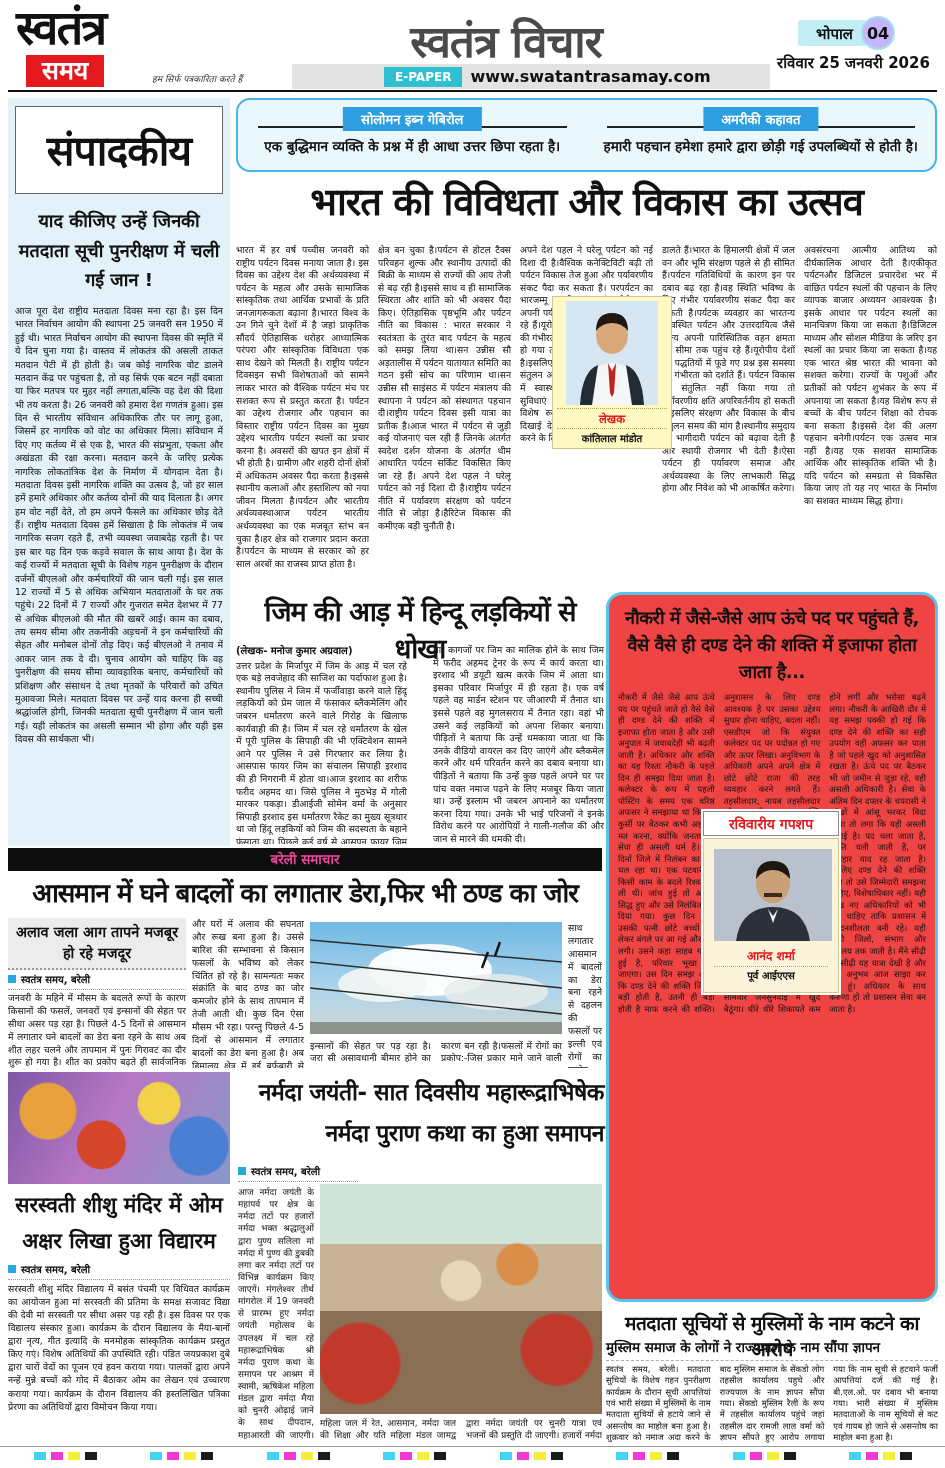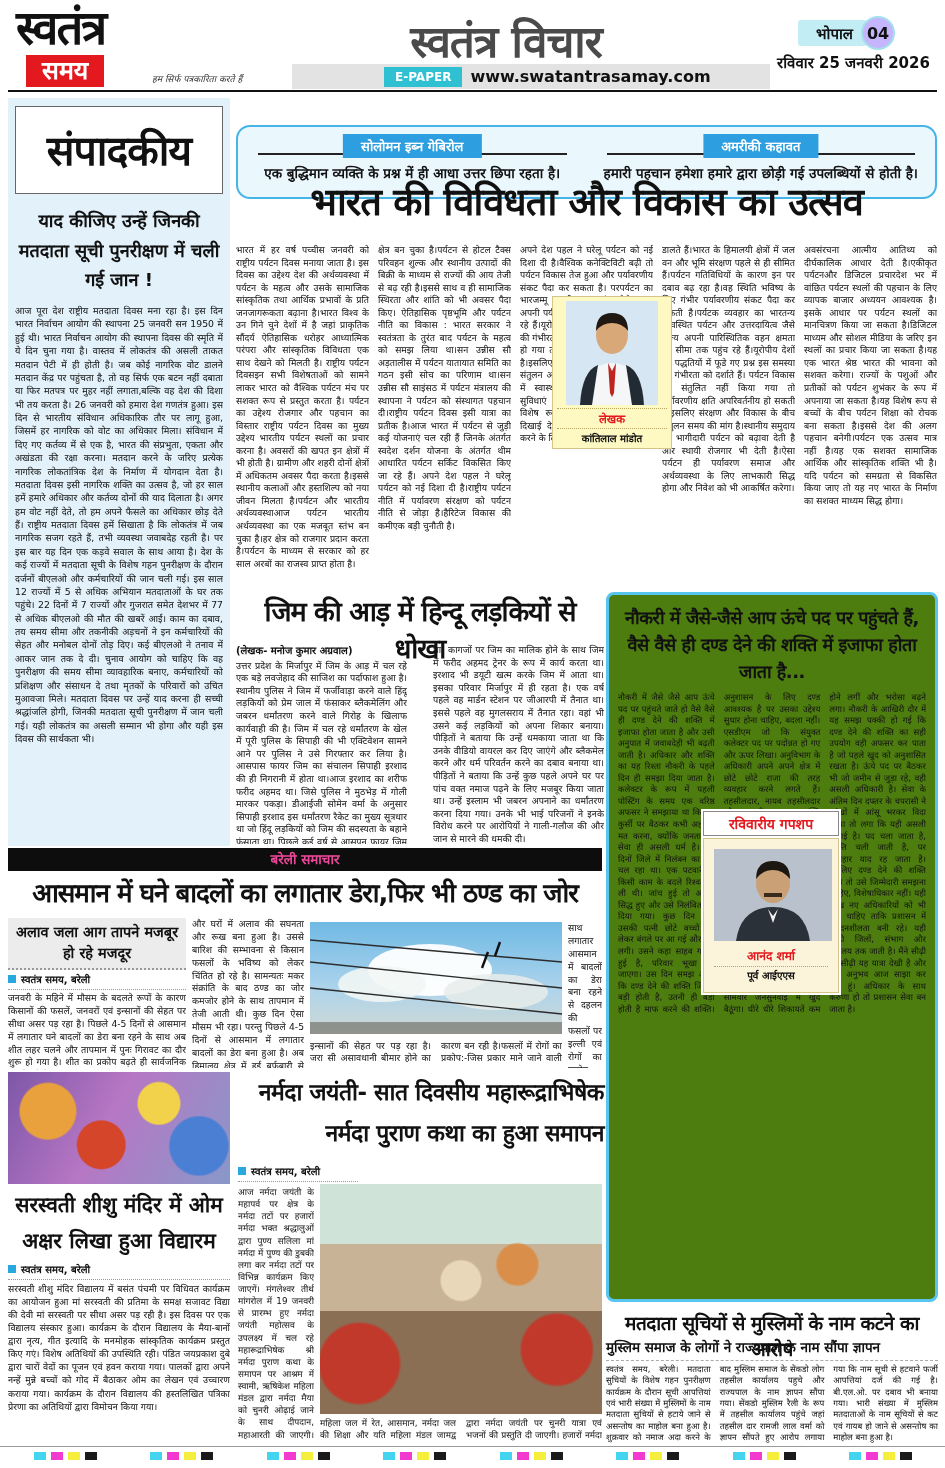--- a/index.html
+++ b/index.html
@@ -28,21 +28,21 @@
 
   
   .edit-col{left:8px;top:98px;width:222px;height:748px;background:#e2f1fa;padding:8px 7px;box-sizing:border-box;}
   .edit-label-box{background:#fff;border:1px solid #666;text-align:center;font-size:41px;font-weight:bold;
                   padding:14px 0 16px;letter-spacing:-1px;}
   .edit-head{font-size:18px;font-weight:bold;text-align:center;line-height:1.65;margin:12px 0 9px;}
   .edit-body{font-size:9.3px;line-height:1.44;height:508px;}
 
   
   .quotes{left:236px;top:98px;width:701px;height:74px;background:#eaf7fd;border:2.5px solid #47b4e7;
-          border-radius:14px;display:flex;box-sizing:border-box;margin-top:27px;}
+          border-radius:14px;display:flex;box-sizing:border-box;}
   .qcell{flex:1;position:relative;}
   .qline{position:absolute;top:26px;left:20px;right:20px;border-top:2px solid #222;}
   .qtitle{position:absolute;top:7px;left:50%;transform:translateX(-50%);background:#2d9fe0;color:#fff;
           font-size:13px;font-weight:bold;padding:3px 18px;white-space:nowrap;z-index:2;}
   .qtext{position:absolute;top:37px;left:6px;right:6px;text-align:center;font-size:13.5px;font-weight:bold;}
 
   
   .main-head{left:236px;top:174px;width:701px;text-align:center;font-size:38px;font-weight:bold;
              letter-spacing:-1px;white-space:nowrap;}
   .main-body{left:236px;top:244px;width:701px;height:346px;display:flex;gap:9px;}
@@ -53,22 +53,22 @@
   .author-label{color:#e3191f;font-size:11.5px;font-weight:bold;border-top:1px dotted #b7a55e;margin-top:3px;padding-top:2px;}
   .author-name{font-size:10px;font-weight:bold;border-top:1px dotted #b7a55e;margin-top:2px;padding-top:2px;}
 
   
   .gym-head{left:236px;top:592px;width:368px;text-align:center;font-size:27px;font-weight:bold;letter-spacing:-1px;}
   .gym-body{left:236px;top:644px;width:368px;height:200px;display:flex;gap:26px;}
   .gcol{flex:1;font-size:9.2px;line-height:1.37;overflow:hidden;}
   .gym-byline{font-weight:bold;font-size:10px;margin-bottom:2px;}
 
   
-  .naukri{left:606px;top:592px;width:332px;height:710px;border:3px solid #57c5ee;border-radius:8px;
-          background:#4d7c0f;box-sizing:border-box;padding:9px 9px 6px;}
+  .naukri{left:606px;top:592px;width:332px;height:710px;border:3px solid #57c5ee;border-radius:16px;
+          background:#ef4444;box-sizing:border-box;padding:9px 9px 6px;}
   .n-head{font-size:18px;font-weight:bold;text-align:center;line-height:1.5;margin-bottom:7px;letter-spacing:-0.5px;}
   .n-body{column-count:3;column-gap:9px;font-size:8.5px;line-height:1.36;height:612px;overflow:hidden;}
   .gossip{position:absolute;left:92px;top:214px;width:136px;background:#fff;padding:2px;}
   .gossip-label{border:1.5px solid #888;color:#e3191f;font-size:14px;font-weight:bold;text-align:center;
                 padding:2px 2px;background:#fff;}
   .gossip-inner{background:#fbf3da;border:1px solid #d4c488;margin-top:2px;text-align:center;padding:10px;}
   .gossip-name{color:#e3191f;font-size:12px;font-weight:bold;margin-top:2px;}
   .gossip-title{font-size:10px;font-weight:bold;border-top:1px dotted #b7a55e;margin-top:2px;padding-top:1px;}
 
   

